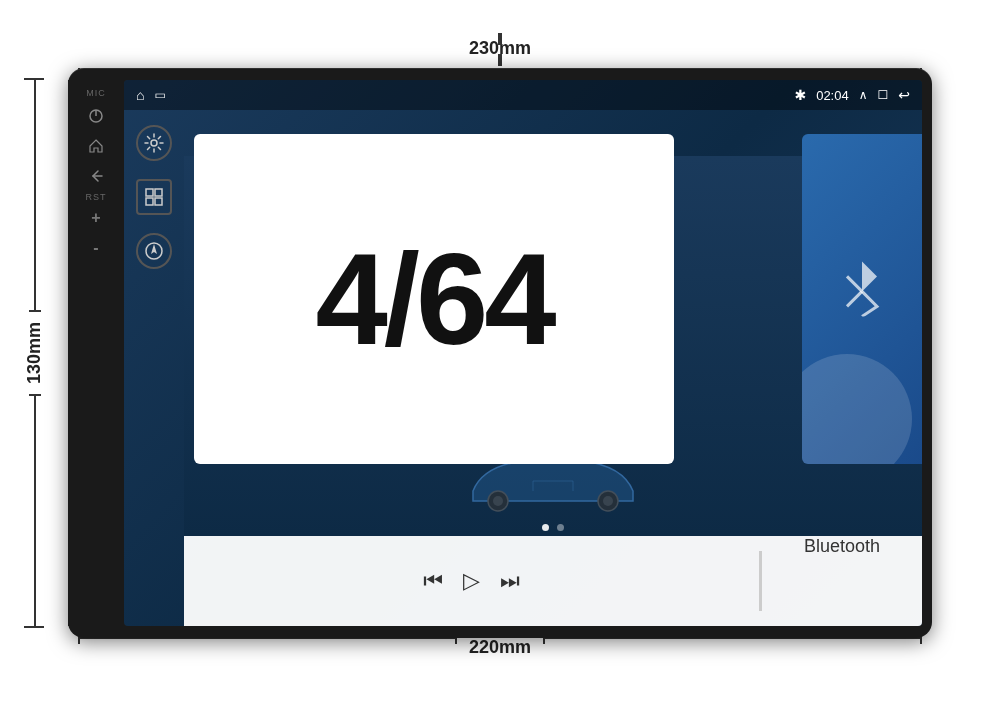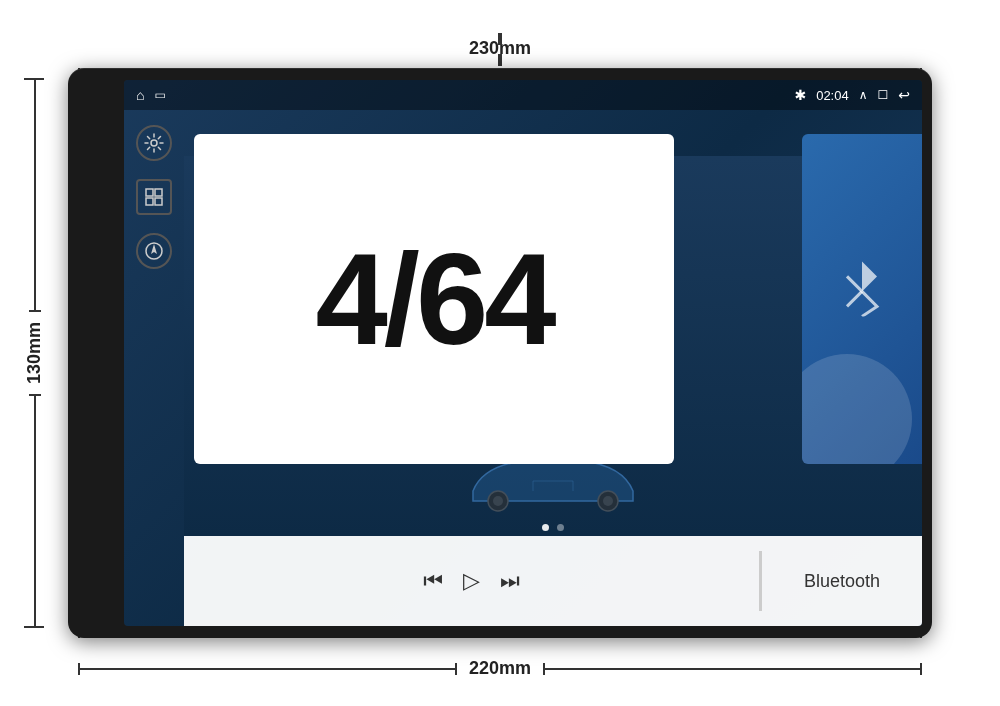--- a/index.html
+++ b/index.html
@@ -45,25 +45,25 @@
     .dim-top .label {
       padding: 0 12px;
       font-size: 18px;
       font-weight: 600;
       color: #222;
     }
 
     
     .dim-bottom {
       position: absolute;
-      bottom: 27px;
+      bottom: 48px;
       left: 78px;
       right: 78px;
       display: flex;
-      align-items: center;
+      align-items: flex-start;
     }
     .dim-bottom .line {
       flex: 1;
       height: 2px;
       background: #333;
       position: relative;
     }
     .dim-bottom .line::before {
       content: '';
       position: absolute;
@@ -350,21 +350,21 @@
 
     .player-divider {
       width: 3px;
       height: 60px;
       background: #ccc;
       margin: 0 10px;
     }
 
     .bt-button {
       display: flex;
-      align-items: center;
+      align-items: flex-start;
       justify-content: center;
       flex: 0 0 140px;
       height: 100%;
       font-size: 18px;
       color: #333;
       font-weight: 500;
     }
 
     
     .page-dots {
@@ -468,20 +468,43 @@
 <div class="left-tick-top"></div>
 <div class="left-tick-bottom"></div>
 <div class="dim-left">
   <div class="line"></div>
   <span class="label">130mm</span>
   <div class="line"></div>
 </div>
 
 <div class="device">
 
+  <div class="left-panel">
+    <span class="mic-label">MIC</span>
+    <div class="left-btn">
+      <svg width="16" height="16" viewBox="0 0 16 16">
+        <circle cx="8" cy="8" r="6" fill="none" stroke="#888" stroke-width="1.5"></circle>
+        <line x1="8" y1="2" x2="8" y2="8" stroke="#888" stroke-width="1.5"></line>
+      </svg>
+    </div>
+    <div class="left-btn">
+      <svg width="16" height="16" viewBox="0 0 16 16">
+        <path d="M8 2 L14 8 L14 14 L10 14 L10 10 L6 10 L6 14 L2 14 L2 8 Z" fill="none" stroke="#888" stroke-width="1.2"></path>
+      </svg>
+    </div>
+    <div class="left-btn">
+      <svg width="16" height="16" viewBox="0 0 16 16">
+        <path d="M10 3 L5 8 L10 13" fill="none" stroke="#888" stroke-width="1.5" stroke-linecap="round"></path>
+        <path d="M5 8 L14 8" fill="none" stroke="#888" stroke-width="1.5" stroke-linecap="round"></path>
+      </svg>
+    </div>
+    <span class="rst-label">RST</span>
+    <div class="left-btn" style="color:#777; font-size:16px; font-weight:bold;">+</div>
+    <div class="left-btn" style="color:#777; font-size:16px; font-weight:bold;">-</div>
+  </div>
 
   <div class="screen">
 
     <div class="status-bar">
       <div class="status-left">
         <span style="font-size:14px;">⌂</span>
         <span style="font-size:12px;">▭</span>
       </div>
       <div class="status-right">
         <span style="font-size:14px;">✱</span>

